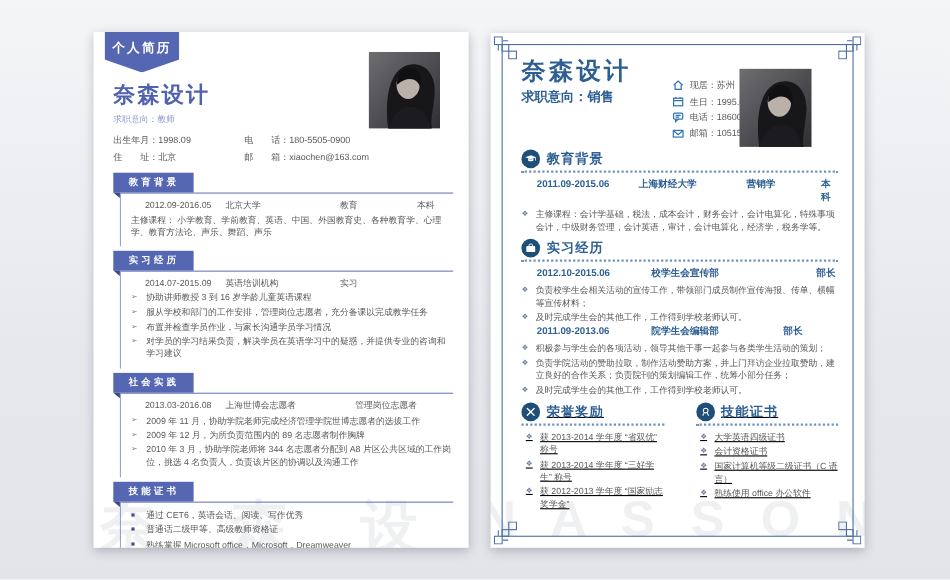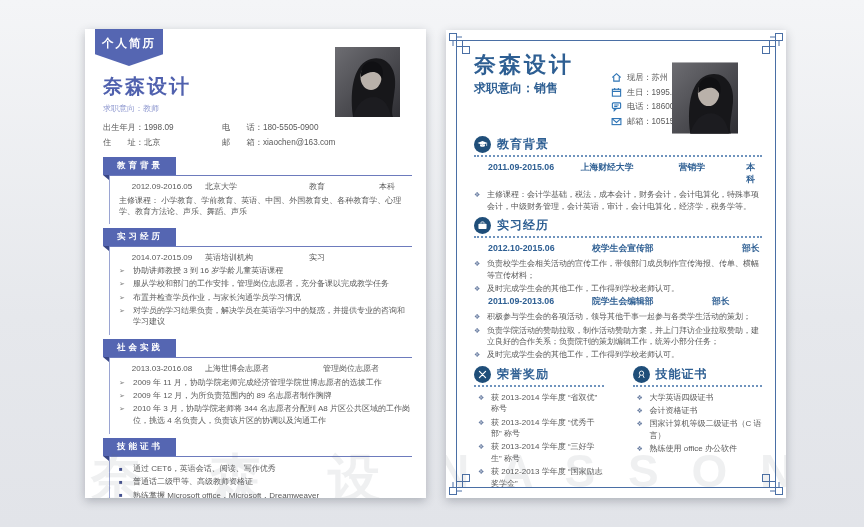--- a/index.html
+++ b/index.html
@@ -54,21 +54,21 @@
   .rsection{margin-bottom:5px;}
   .rhead{display:flex;align-items:center;margin-bottom:2px;}
   .ricon{flex:none;width:17px;height:17px;border-radius:50%;background:#1f4e79;
          display:flex;align-items:center;justify-content:center;margin-right:6px;}
   .rtitle{font-size:12px;font-weight:bold;color:#2e5f93;letter-spacing:1px;}
   .rdots{border-top:2px dotted #6f93bd;margin:2px 0 5px;}
   .rmeta{display:flex;font-size:8.8px;font-weight:bold;color:#2e5f93;margin:2px 0 3px;padding-left:14px;}
   .rm-date{width:104px;}.rm-org{width:110px;}.rm-x{width:76px;}
   .rb{display:flex;font-size:8px;color:#595959;line-height:1.45;margin:1.5px 0;}
   .rb .g{flex:none;width:13px;color:#6b7fa3;font-size:7px;padding-top:1px;}
-  .r-cols{display:grid;grid-template-columns:1fr 1fr;column-gap:29px;}
+  .r-cols{display:grid;grid-template-columns:1fr 1fr;column-gap:29px;text-decoration:underline;}
   .r-cols .rb{padding-left:4px;}
   .wm-right{position:absolute;left:-10px;bottom:0px;font-size:46px;font-weight:bold;
             color:rgba(100,105,120,.10);letter-spacing:10px;white-space:nowrap;}
 </style>
 </head>
 <body>
 
 <div class="canvas">
 
   <div class="page page-left">
@@ -356,24 +356,20 @@
             </span>
             <span class="rtitle">荣誉奖励</span>
           </div>
           <div class="rdots"></div>
           <div class="rb">
               <span class="g">❖</span>
               <span>获 2013-2014 学年度 “省双优” 称号</span>
             </div>
           <div class="rb">
               <span class="g">❖</span>
-              <span>获 2013-2014 学年度 “优秀干部” 称号</span>
-            </div>
-          <div class="rb">
-              <span class="g">❖</span>
               <span>获 2013-2014 学年度 “三好学生” 称号</span>
             </div>
           <div class="rb">
               <span class="g">❖</span>
               <span>获 2012-2013 学年度 “国家励志奖学金”</span>
             </div>
         </div>
         <div class="rsection">
           <div class="rhead">
             <span class="ricon">

